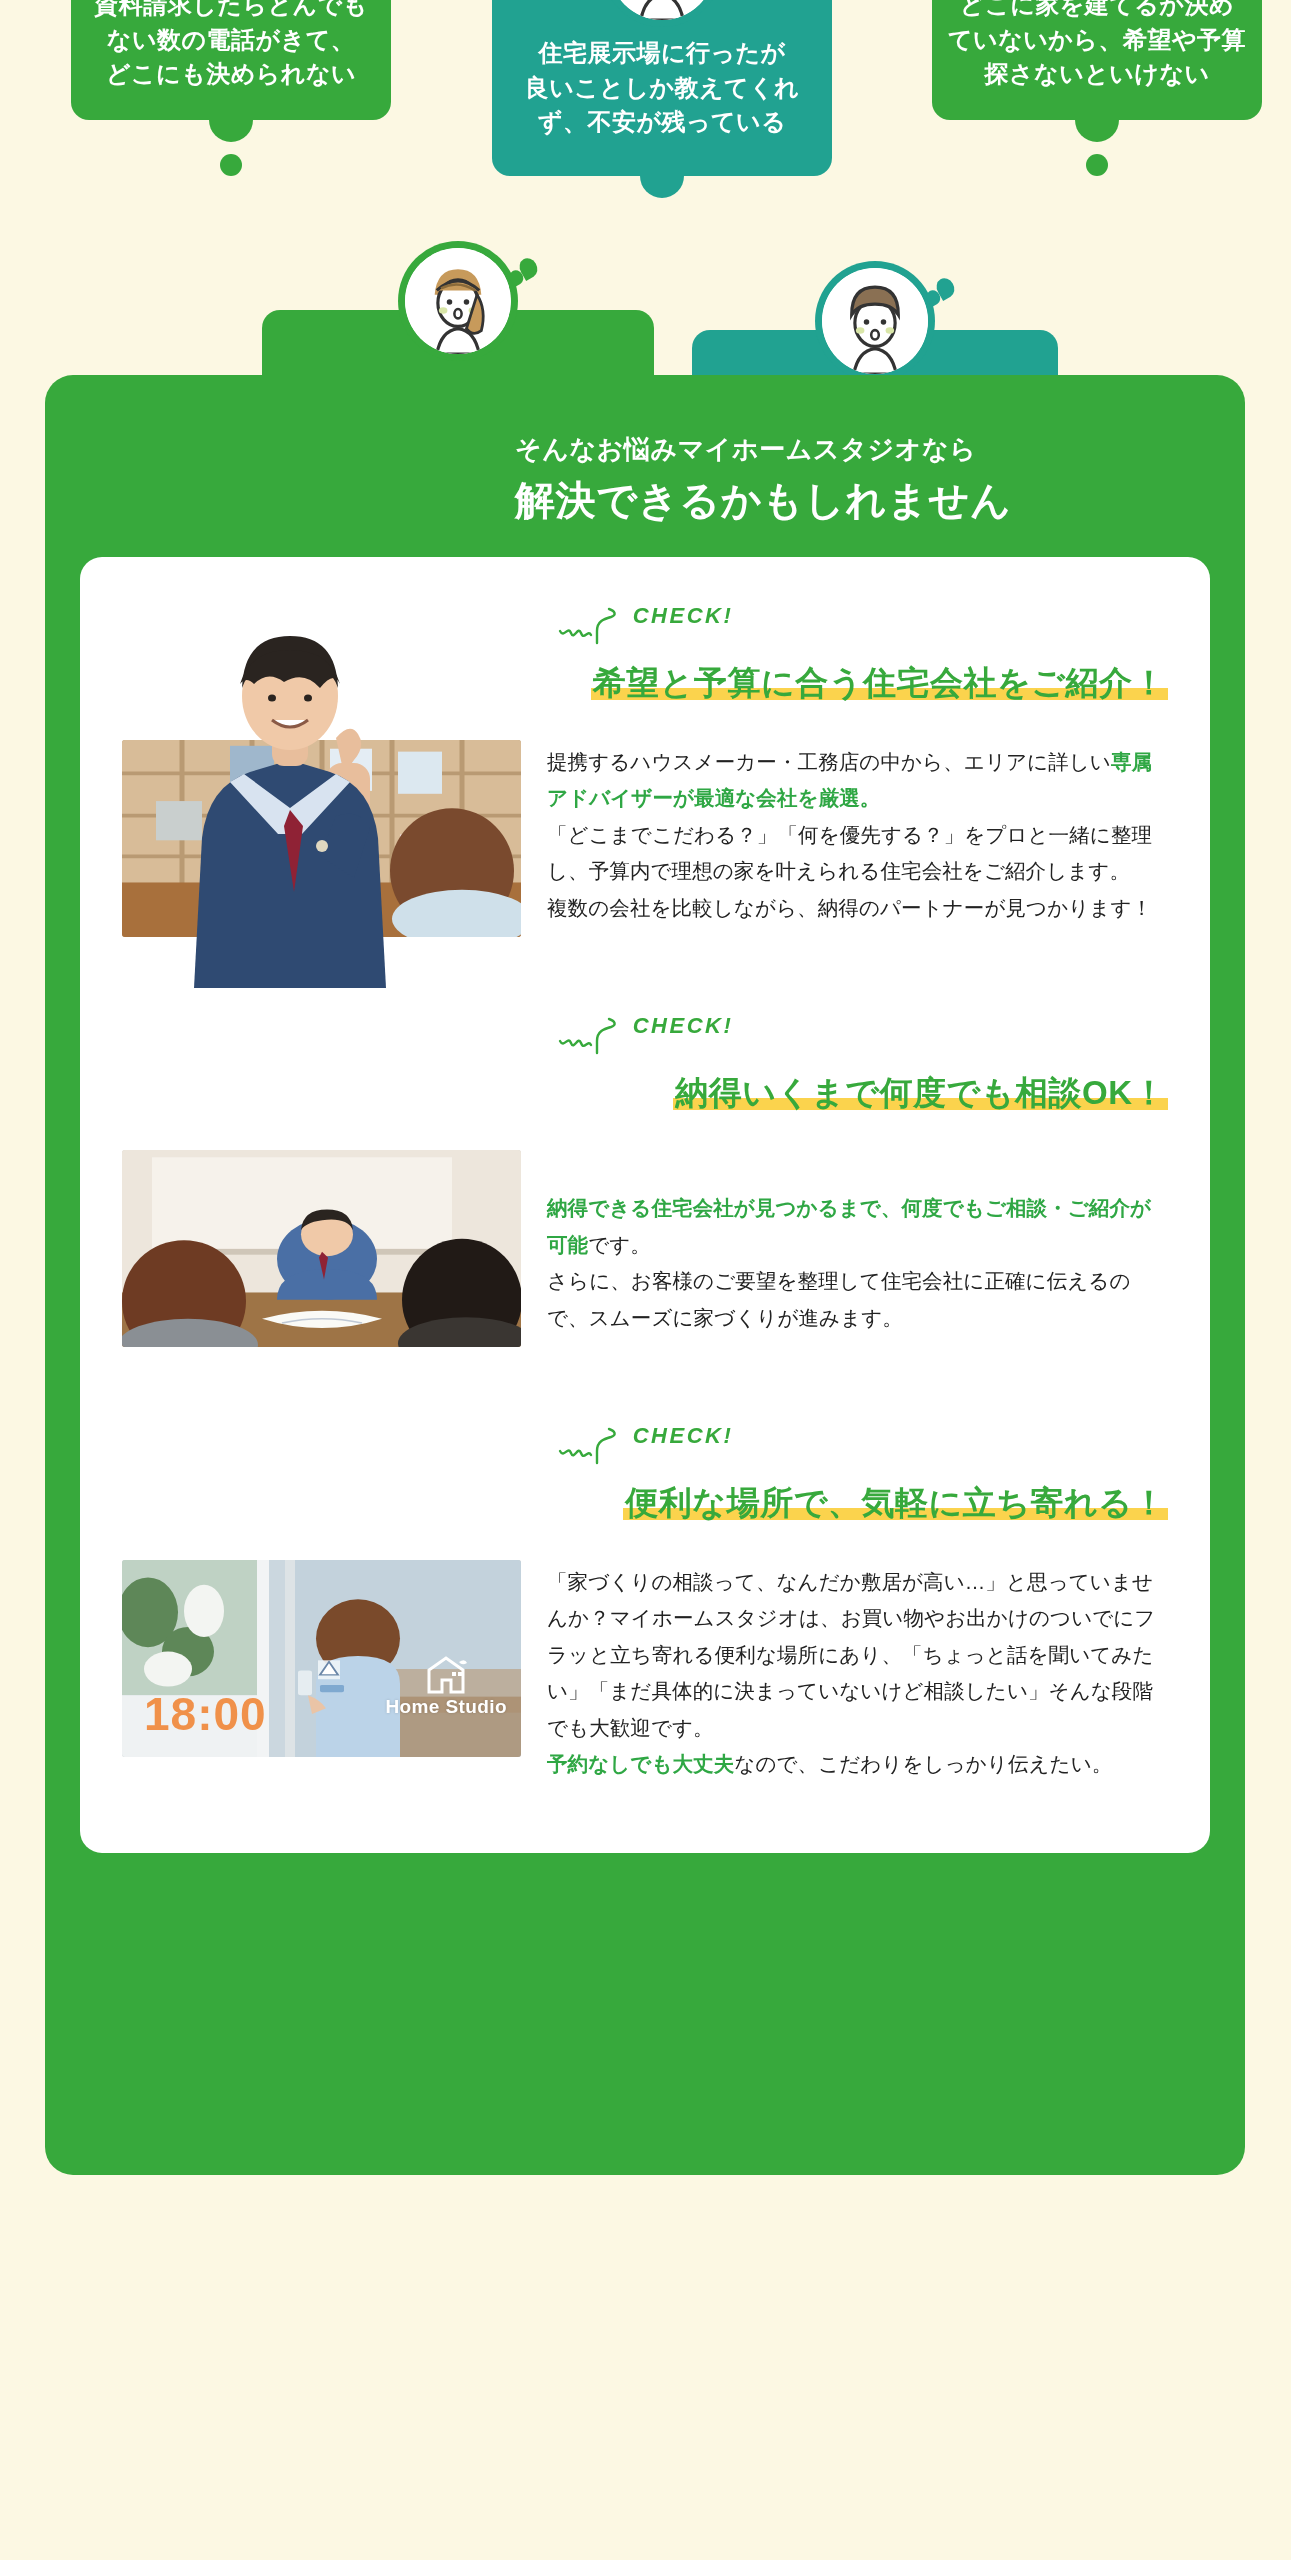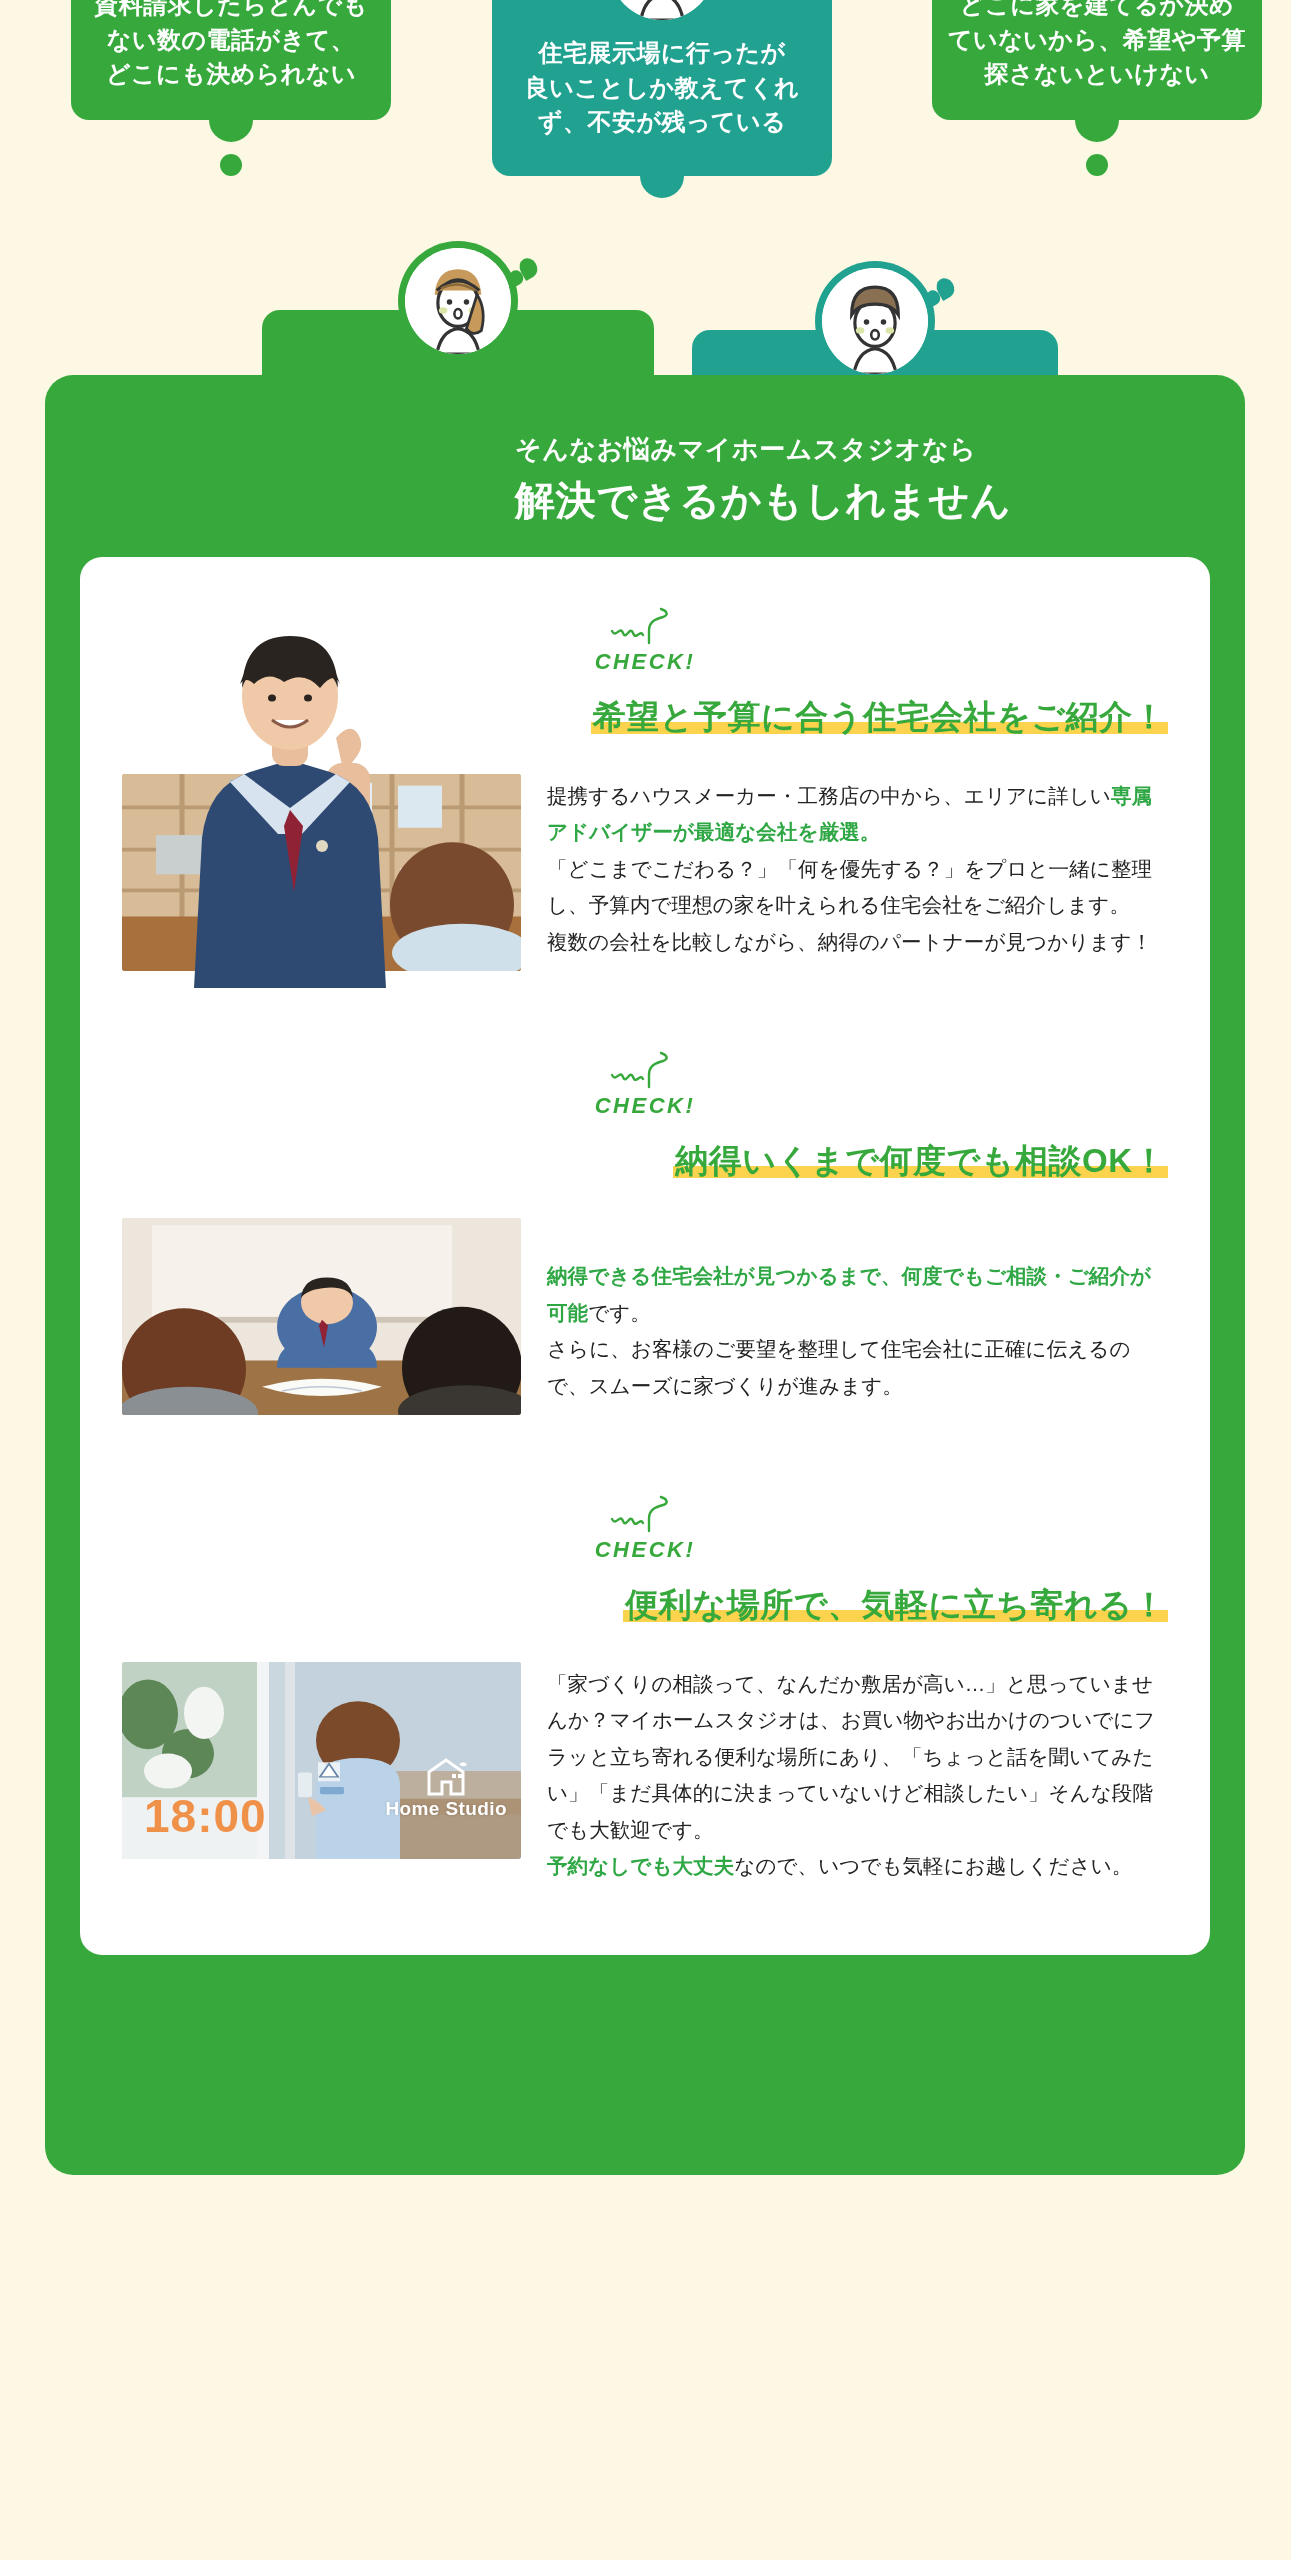--- a/index.html
+++ b/index.html
@@ -158,24 +158,23 @@
     margin: 0 35px;
     padding: 48px 42px 70px 42px;
   }
 
   .check-block { margin-bottom: 78px; }
   .check-block:last-child { margin-bottom: 0; }
 
   .check-mark {
     display: flex;
     justify-content: center;
-    align-items: center;
+    align-items: flex-start;
     gap: 4px;
     margin-bottom: 14px;
-    flex-direction: column;
   }
   .check-mark .squiggle { width: 72px; height: 42px; }
   .check-mark .squiggle svg { width: 100%; height: 100%; display: block; }
   .check-mark .ck-text {
     color: #37A93C;
     font-weight: 700;
     font-size: 22px;
     font-style: italic;
     letter-spacing: 2.5px;
     line-height: 1;
@@ -528,20 +527,20 @@
                 <rect x="35" y="18" width="4" height="4" fill="#fff"></rect>
               </svg>
             </span>
             <span>Home Studio</span>
           </div>
           <div class="photo-time">18:00</div>
         </div>
         <div class="body-text">
           <p>
             <span>「家づくりの相談って、なんだか敷居が高い…」と思っていませんか？マイホームスタジオは、お買い物やお出かけのついでにフラッと立ち寄れる便利な場所にあり、「ちょっと話を聞いてみたい」「まだ具体的に決まっていないけど相談したい」そんな段階でも大歓迎です。</span><br>
-            <span class="hl">予約なしでも大丈夫</span><span>なので、いつでも気軽にお越しください。</span>
+            <span class="hl">予約なしでも大丈夫</span><span>なので、こだわりをしっかり伝えたい。</span>
           </p>
         </div>
       </div>
     </div>
 
   </div>
 </section>
 
 </body></html>

